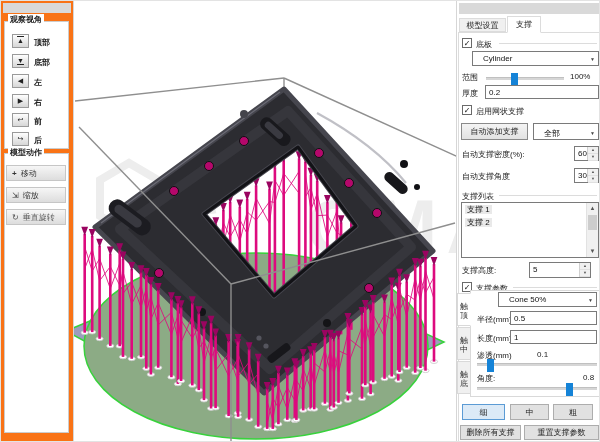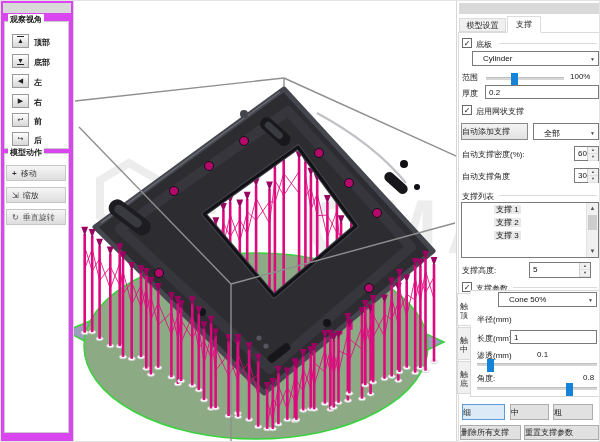--- a/index.html
+++ b/index.html
@@ -3,21 +3,21 @@
 <meta charset="utf-8">
 <style>
   html,body{margin:0;padding:0;background:#fff;}
   *{box-sizing:border-box;font-family:"Liberation Sans",sans-serif;}
   #app{position:relative;width:600px;height:442px;background:#fff;overflow:hidden;border:1px solid #e3e3e3;}
   .abs{position:absolute;}
   .lbl{font-size:8px;color:#1a1a1a;white-space:nowrap;}
   .blbl{font-size:8px;font-weight:bold;color:#222;white-space:nowrap;}
   .rule{height:1px;background:#dcdcdc;}
   
-  #lpanel{left:0;top:0;width:73px;height:442px;background:#d946ef;border-right:1px solid #d6d6d6;}
+  #lpanel{left:0;top:0;width:73px;height:442px;background:#f97316;border-right:1px solid #d6d6d6;}
   #rpanel{left:455px;top:0;width:145px;height:442px;background:#fff;border-left:1px solid #d6d6d6;}
   .dockbar{background:#d9d9d9;}
   .gbox{border:1px solid #cccccc;background:#fff;}
   .gcap{background:#fff;padding:0 2px;}
   .vbtn{width:17px;height:14px;border:1px solid #9a9a9a;background:linear-gradient(#fefefe,#d7d7d7);font-size:7px;text-align:center;line-height:12px;color:#222;}
   .ic-over{text-decoration:overline;}
   .ic-under{text-decoration:underline;}
   .abtn{width:60px;height:16px;background:linear-gradient(#f6f6f6,#dddddd);border:1px solid #c6c6c6;font-size:8px;display:flex;align-items:center;padding-left:5px;gap:4px;color:#333;}
   
   .tab{position:absolute;font-size:8px;text-align:center;border:1px solid #dcdcdc;background:#f0f0f0;color:#222;}
@@ -30,26 +30,26 @@
   .inp{border:1px solid #7a7a7a;background:#fff;font-size:8px;padding:2px 0 0 3px;color:#111;}
   .track{position:absolute;height:3px;background:#d6d6d6;border-top:1px solid #c0c0c0;}
   .thumb{position:absolute;width:7px;height:13px;background:#1583d7;top:-5px;}
   .spin{border:1px solid #7a7a7a;background:#fff;display:flex;}
   .spin .v{flex:1;font-size:8px;padding:2px 0 0 3px;color:#111;}
   .spin .ar{width:11px;border-left:1px solid #d0d0d0;display:flex;flex-direction:column;}
   .spin .ar div{flex:1;background:#f0f0f0;font-size:4px;color:#555;text-align:center;line-height:6px;border-bottom:1px solid #e0e0e0;}
   .list{border:1px solid #7a7a7a;background:#fff;position:relative;overflow:hidden;}
   .li{height:13px;line-height:13px;padding-left:3px;font-size:8px;color:#111;}
   .li span{padding:0 2px;}
-  .li.seld span{background:#e9e9e9;margin-left:29px;}
+  .li.seld span{background:#e9e9e9;}
   .sbar{position:absolute;right:0;top:0;bottom:0;width:12px;background:#f0f0f0;border-left:1px solid #e2e2e2;}
   .sa{height:11px;font-size:6px;color:#555;text-align:center;line-height:11px;}
   .sa.bottom{position:absolute;bottom:0;left:0;right:0;}
   .st{position:absolute;top:12px;left:1px;right:1px;height:15px;background:#cdcdcd;}
-  .btn{border:1px solid #adadad;background:#e1e1e1;font-size:8px;text-align:left;color:#222;}
+  .btn{border:1px solid #adadad;background:#e1e1e1;font-size:8px;text-align:center;color:#222;}
   .btn.on{background:#dceaf7;border-color:#5b9bd5;}
   .btn.boxed{border-color:#8a8a8a;background:linear-gradient(#f4f4f4,#e2e2e2);}
   .vtab{position:absolute;left:0;width:14px;font-size:8px;line-height:1.15;text-align:center;word-break:break-all;padding-top:8px;background:#f0f0f0;border:1px solid #d9d9d9;color:#333;}
   .vtab.on{background:#fff;border-right:1px solid #fff;z-index:2;}
   .ppanel{border:1px solid #d9d9d9;background:#fff;}
   #vpwrap{left:73px;top:0;width:382px;height:442px;background:#fff;}
 </style>
 </head>
 <body>
 
@@ -540,21 +540,20 @@
           <div>▲</div>
           <div>▼</div>
         </span>
     </div>
 
     <span class="abs lbl" style="left:5px;top:190px;">支撑列表</span>
     <div class="abs rule" style="left:42px;top:194px;width:98px;"></div>
     <div class="abs list" style="left:4px;top:201px;width:138px;height:56px;">
       <div class="li seld"><span>支撑 1</span></div>
       <div class="li seld"><span>支撑 2</span></div>
-      <div class="li seld"><span>支撑 3</span></div>
       <div class="sbar">
         <div class="sa">▲</div>
         <div class="st"></div>
         <div class="sa bottom">▼</div>
       </div>
     </div>
 
     <span class="abs lbl" style="left:5px;top:264px;">支撑高度:</span>
     <div class="abs spin" style="left:72px;top:261px;width:62px;height:16px;">
       <span class="v">5</span>
@@ -574,20 +573,21 @@
 
     <div class="abs ppanel" style="left:13px;top:289px;width:130px;height:107px;"></div>
 
     <span class="abs lbl" style="left:20px;top:294px;margin-left:44px;">图形</span>
     <div class="abs sel" style="left:41px;top:291px;width:99px;height:15px;">
       <span>Cone 50%</span>
       <span class="caret">▼</span>
     </div>
 
     <span class="abs lbl" style="left:20px;top:313px;">半径(mm)</span>
+    <div class="abs inp" style="left:53px;top:310px;width:87px;height:14px;">0.5</div>
 
     <span class="abs lbl" style="left:20px;top:332px;">长度(mm)</span>
     <div class="abs inp" style="left:53px;top:329px;width:87px;height:14px;">1</div>
 
     <span class="abs lbl" style="left:20px;top:349px;">渗透(mm)</span>
     <span class="abs lbl" style="left:80px;top:349px;">0.1</span>
     <div class="abs track" style="left:20px;top:362px;width:120px;">
       <div class="thumb" style="left: calc(11% - 3px);"></div>
     </div>
 

